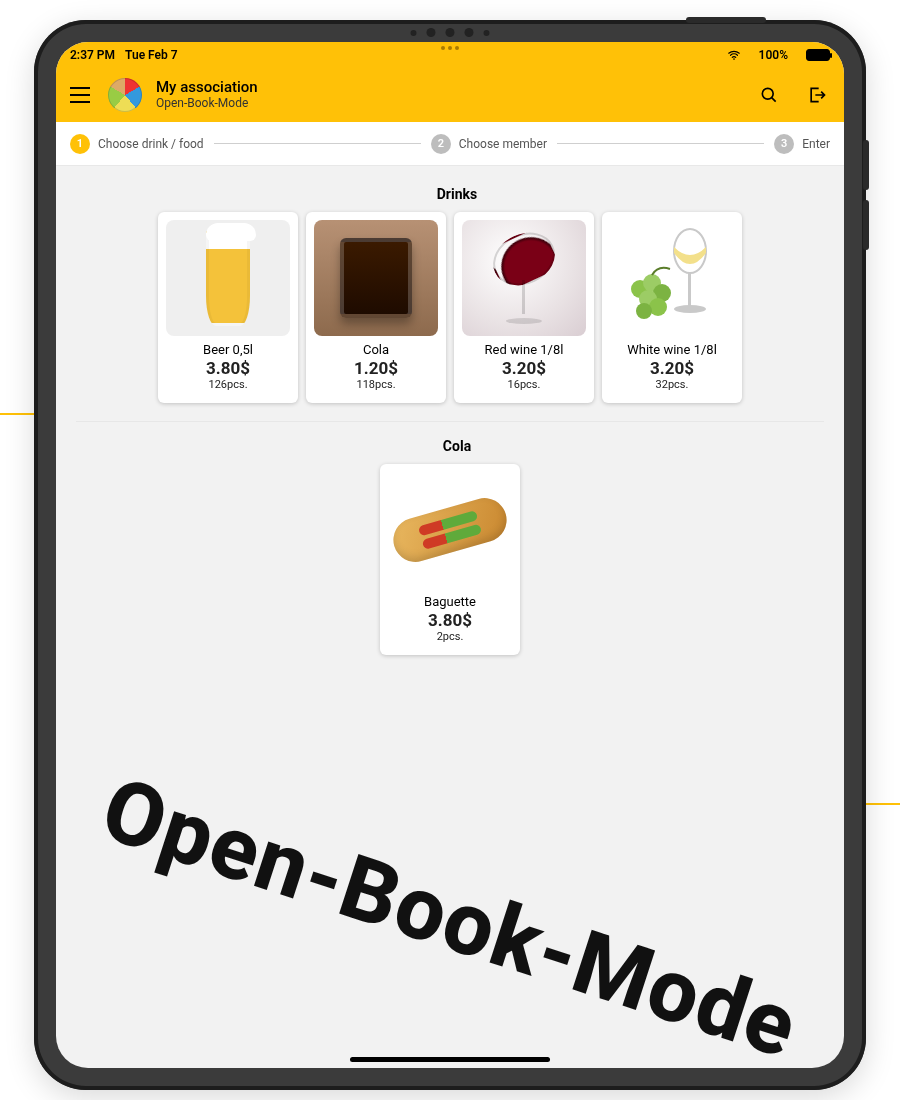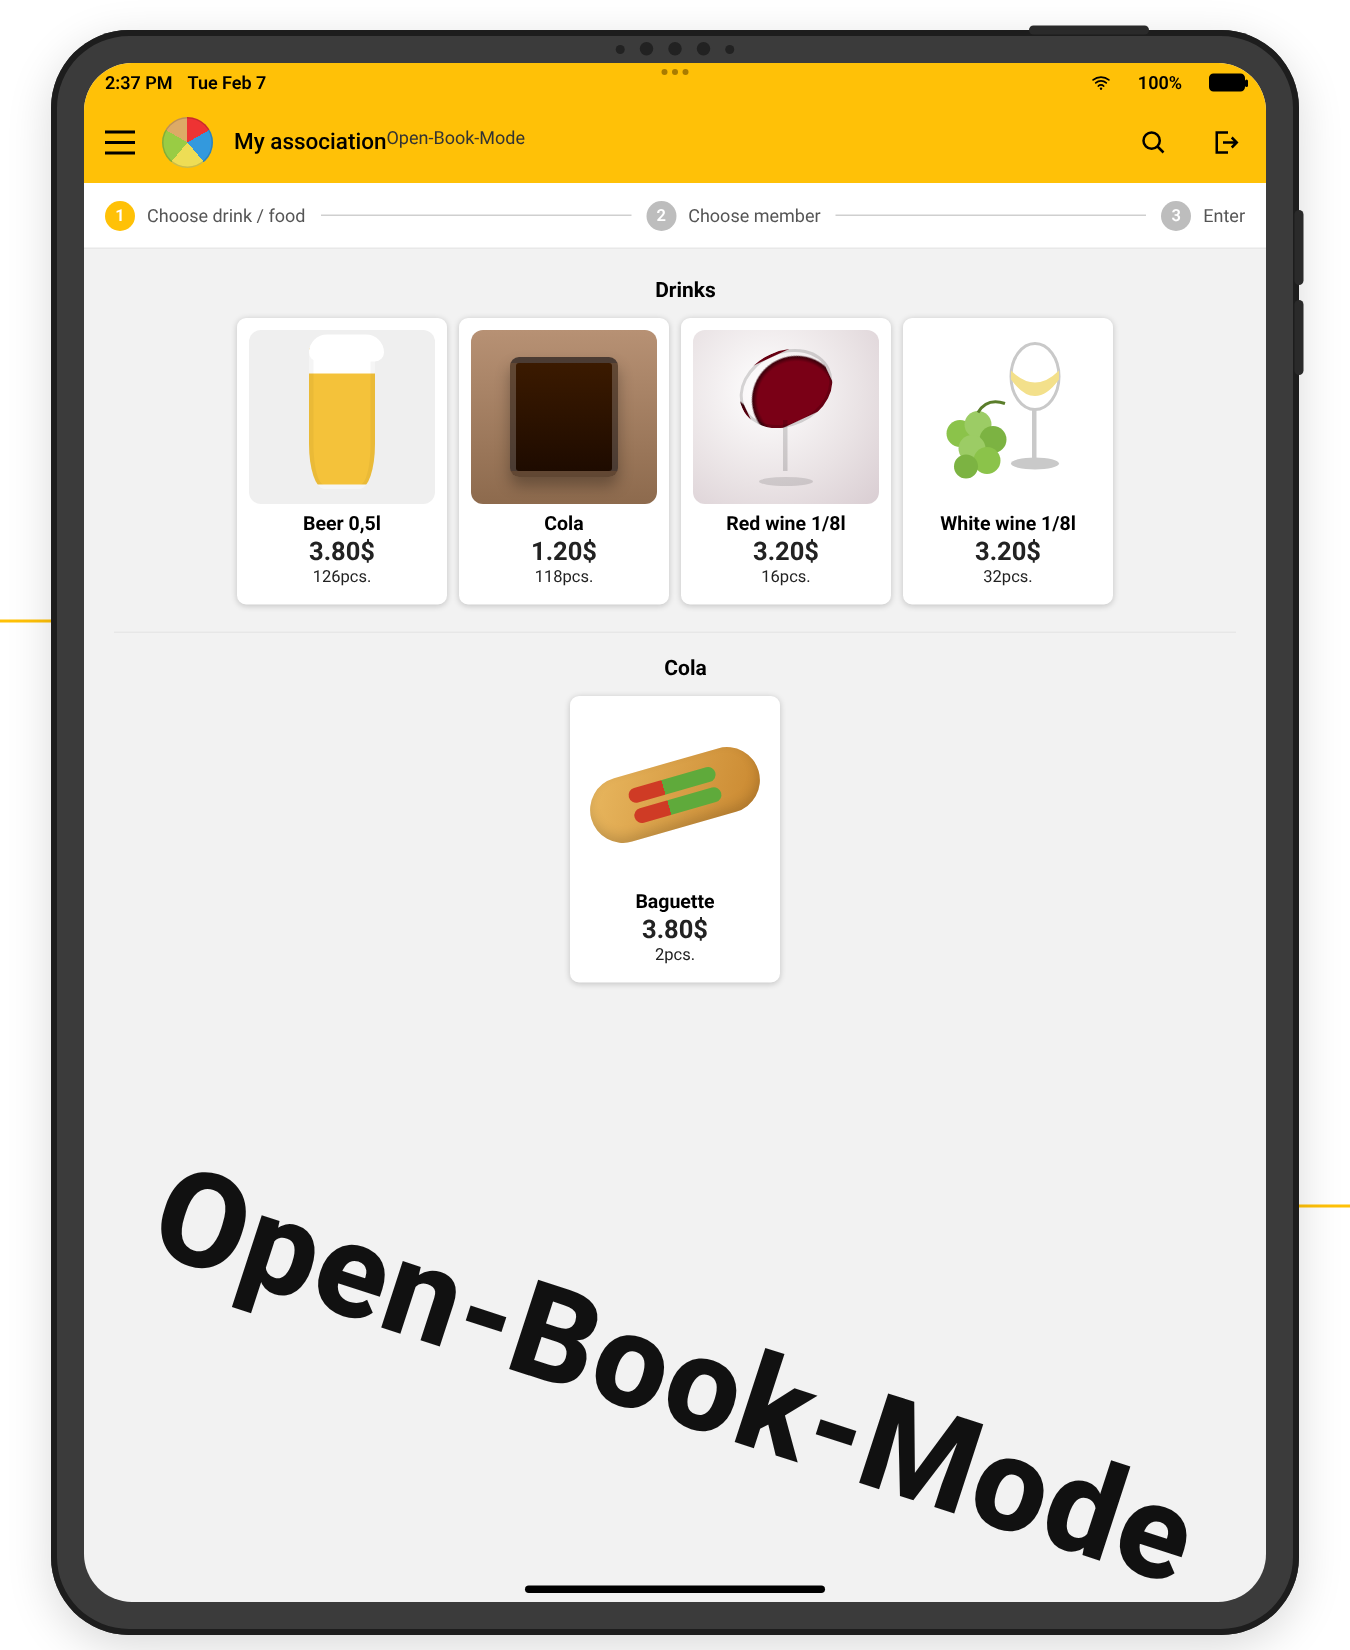--- a/index.html
+++ b/index.html
@@ -62,21 +62,21 @@
     height:54px; background:#ffc107; display:flex; align-items:center;
     padding:0 10px; gap:14px;
   }
   .hamburger{width:28px;height:28px;display:flex;flex-direction:column;justify-content:center;gap:5px;cursor:pointer;}
   .hamburger span{height:2px;background:#000;width:20px;margin:0 auto;}
   .avatar{
     width:34px;height:34px;border-radius:50%;
     background: conic-gradient(#e33 0 60deg,#39d 60deg 140deg,#ed5 140deg 220deg,#9c4 220deg 300deg,#da6 300deg 360deg);
     box-shadow:0 0 0 1px rgba(0,0,0,.15) inset;
   }
-  .appbar-titles{display:flex;flex-direction:row;line-height:1.15;}
+  .appbar-titles{display:flex;flex-direction:column;line-height:1.15;}
   .appbar-title{font-size:15px;font-weight:500;color:#000;}
   .appbar-sub{font-size:12px;color:#333;}
   .appbar-spacer{flex:1;}
   .icon-btn{width:34px;height:34px;display:flex;align-items:center;justify-content:center;cursor:pointer;}
   .icon-btn svg{width:20px;height:20px;stroke:#000;fill:none;stroke-width:2;}
 
   
   .stepper{
     height:44px;background:#fff;display:flex;align-items:center;padding:0 14px;gap:10px;
     font-size:12px;color:#555;border-bottom:1px solid #e8e8e8;
@@ -101,21 +101,21 @@
     display:flex; justify-content:center; gap:8px; padding:0 24px 18px; flex-wrap:wrap;
   }
   .card{
     width:140px;background:#fff;border-radius:6px;box-shadow:0 1px 4px rgba(0,0,0,.2);
     padding:8px 8px 12px; text-align:center; cursor:pointer;
   }
   .card .thumb{
     width:124px;height:116px;border-radius:8px;margin:0 auto 6px;
     display:flex;align-items:center;justify-content:center;position:relative;overflow:hidden;
   }
-  .card .name{font-weight:700;font-size:13px;color:#000;}
+  .card .name{font-weight:400;font-size:13px;color:#000;}
   .card .price{font-size:17px;color:#222;margin-top:1px;font-weight:bold;}
   .card .stock{font-size:11px;color:#222;}
   .divider{height:1px;background:#e7e7e7;margin:0 20px 16px;}
 
   
   .thumb.beer{background:#efefef;}
   .beer-glass{
     width:44px;height:96px;
     background:linear-gradient(to bottom,#fff 0 18%,#f4c23a 18% 100%);
     border-radius:4px 4px 10px 10px/4px 4px 30px 30px;

